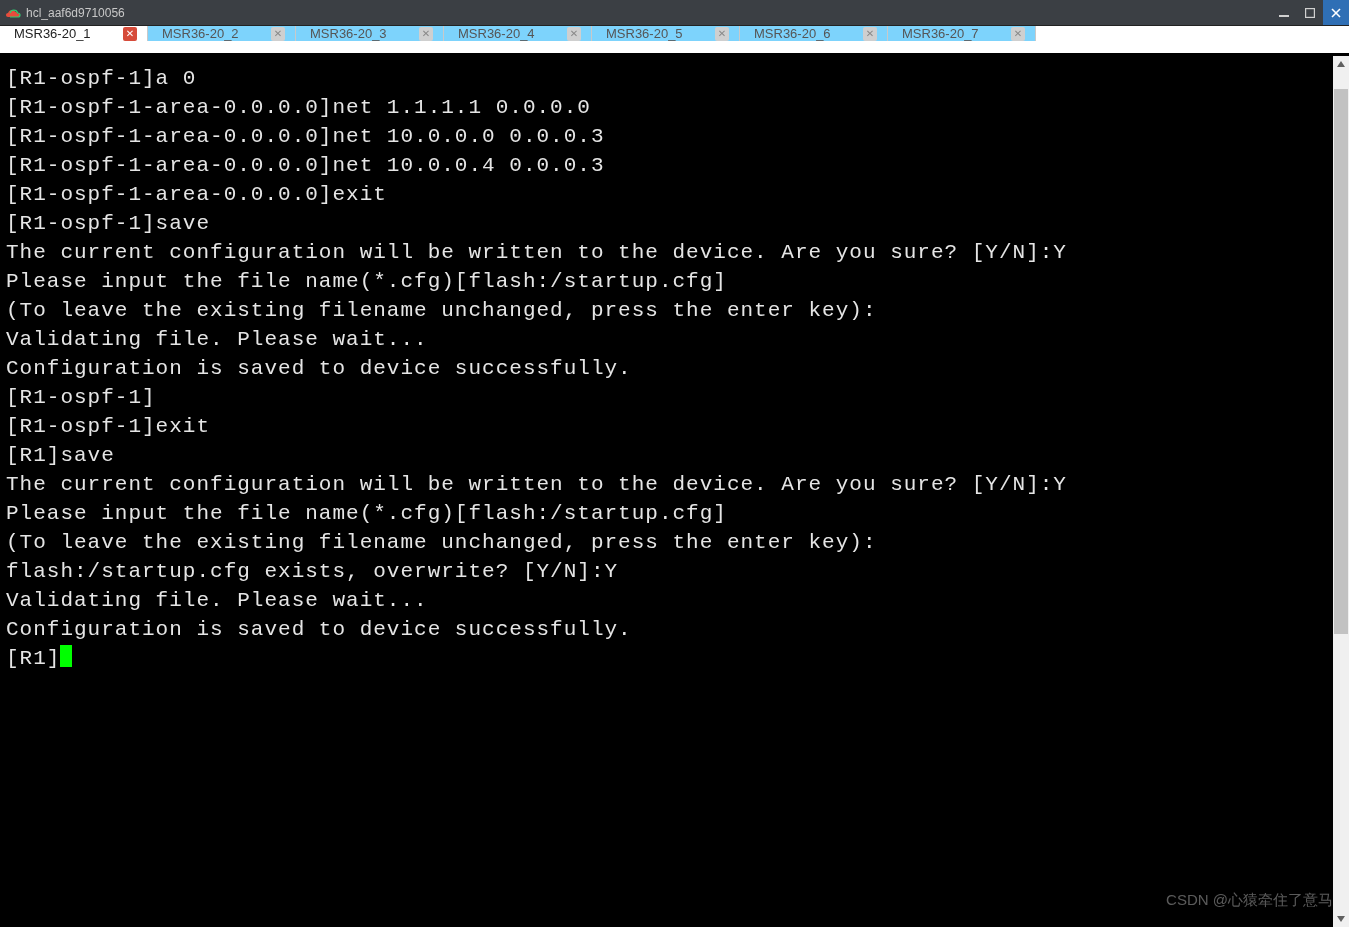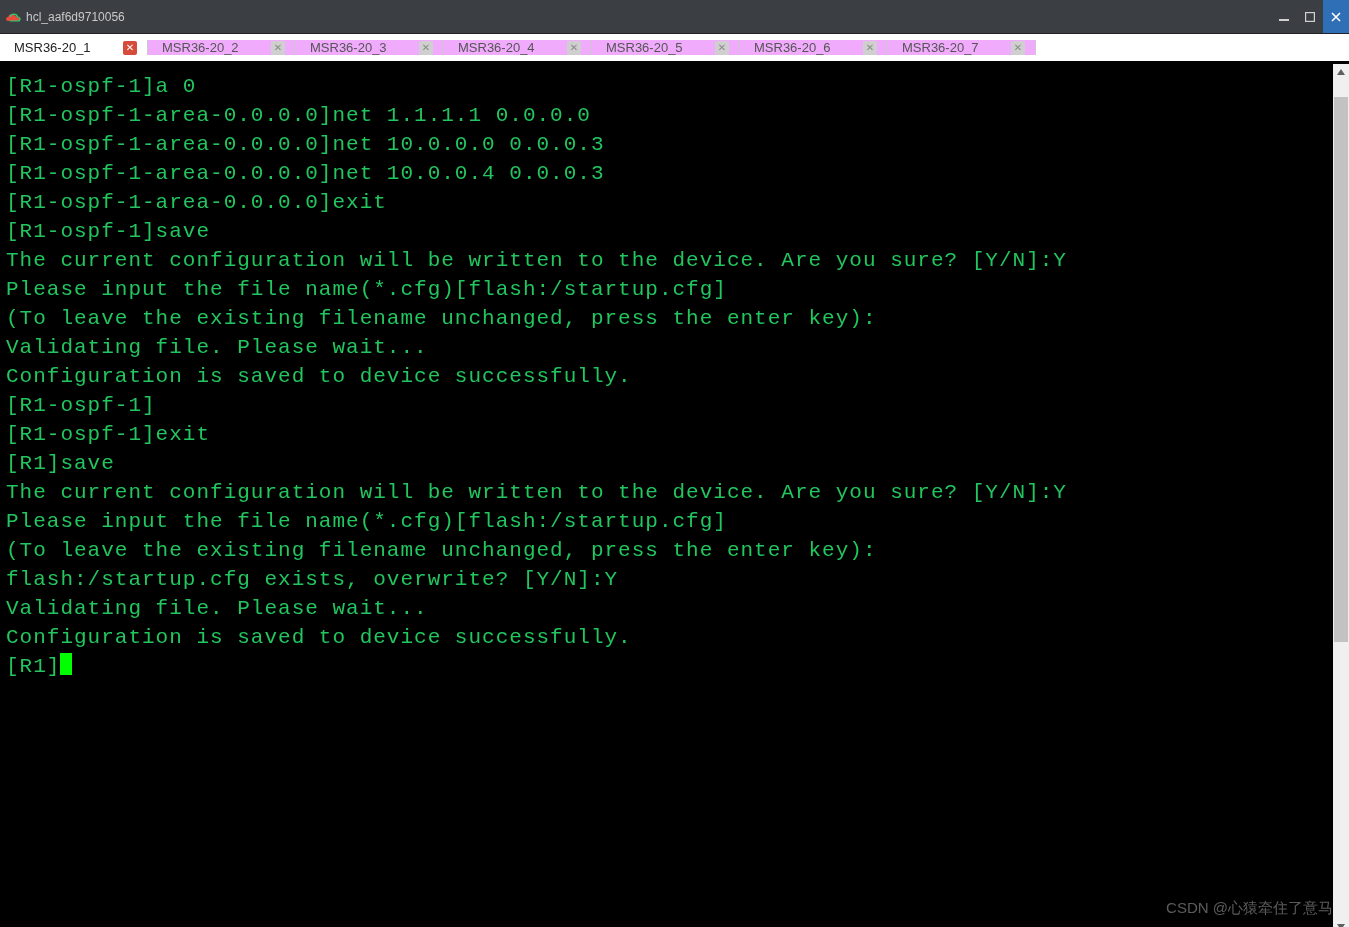--- a/index.html
+++ b/index.html
@@ -1,21 +1,21 @@
 <!DOCTYPE html>
 <html><head>
 <meta charset="utf-8">
 <style>
   * { box-sizing: border-box; margin: 0; padding: 0; }
   html, body { width: 1349px; height: 927px; overflow: hidden; font-family: "Segoe UI", Arial, sans-serif; }
   body { background: #2b2b2b; user-select: none; }
 
   
   .titlebar {
-    height: 34px;
+    height: 26px;
     background: #3b3f44;
     display: flex;
     align-items: center;
     color: #c8c8c8;
     font-size: 12px;
     padding-left: 6px;
     border-bottom: 1px solid #222;
   }
   .titlebar .icon-cloud {
     width: 16px; height: 16px; margin-right: 4px;
@@ -30,35 +30,35 @@
     color: #d0d0d0;
   }
   .titlebar .win-btn svg { display:block; }
   .titlebar .win-btn.close { background: #2f6fb5; color:#fff; }
 
   
   .tabstrip {
     height: 30px;
     background: #ffffff;
     display: flex;
-    align-items: center;
+    align-items: flex-start;
     border-bottom: 3px solid #000;
   }
   .tab {
     min-width: 148px;
     padding: 0 10px 0 14px;
     display: flex; align-items: center;
     font-size: 13px;
     color: #222;
     border-right: 1px solid #c9c9c9;
     background: #ffffff;
     gap: 8px;
     white-space: nowrap;
   }
-  .tab.inactive { background: #f0abfc; color:#555; }
+  .tab.inactive { background: #7dd3fc; color:#555; }
   .tab .tab-label { flex: 1; }
   .tab .tab-close {
     width: 14px; height:14px; border-radius:2px;
     display:inline-flex; align-items:center; justify-content:center;
     font-size: 10px; line-height:1;
   }
   .tab.active .tab-close {
     background:#d64b3a; color:#fff;
   }
   .tab.inactive .tab-close {
@@ -71,21 +71,21 @@
     height: calc(927px - 26px - 30px);
     background: #000;
   }
   .terminal {
     position: absolute;
     left:0; top:0; right:16px; bottom:0;
     padding: 8px 0 8px 6px;
     font-family: "SimSun","NSimSun","Courier New",monospace;
     font-size: 21px;
     line-height: 29px;
-    color: #22c55e;
+    color: #e5e5e5;
     white-space: pre;
     letter-spacing: 1px;
   }
   .cursor {
     display:inline-block;
     width: 12px; height: 22px;
     background:#00ff00;
     vertical-align: -3px;
   }
   .scrollbar {

